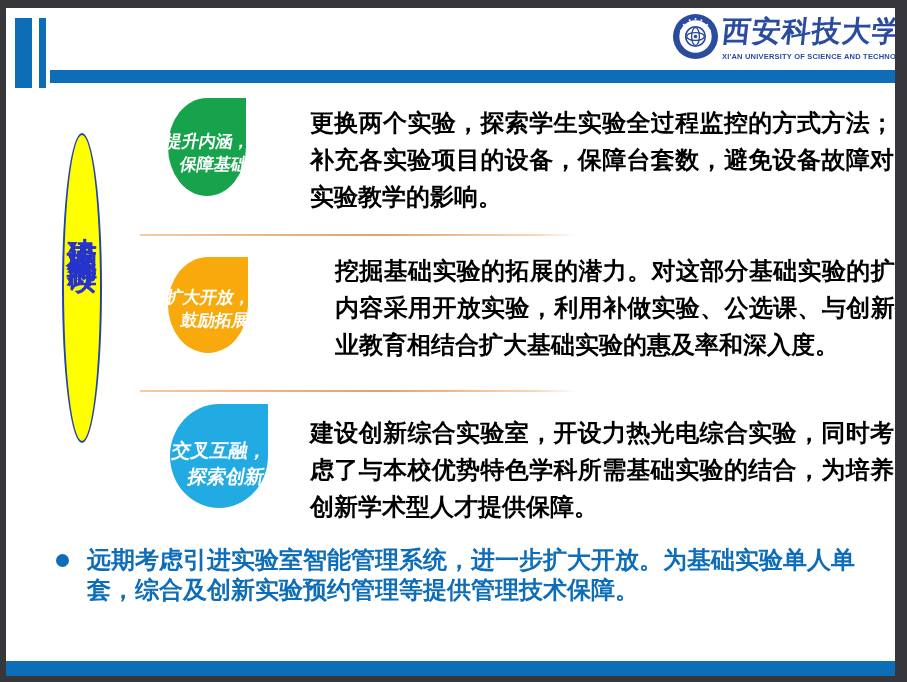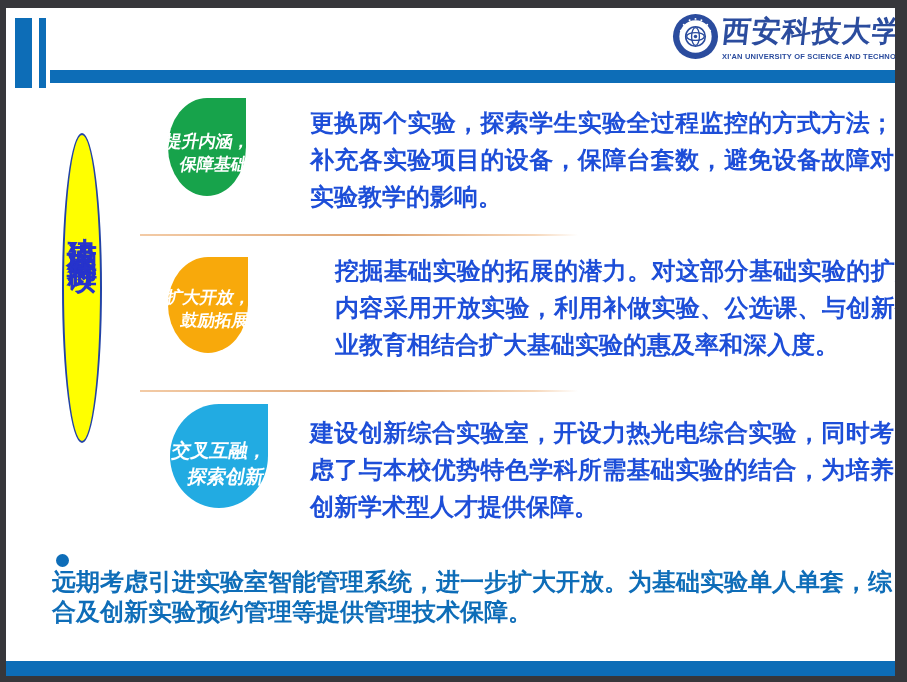--- a/index.html
+++ b/index.html
@@ -56,37 +56,37 @@
     transform:skewX(-10deg);
   }
   .badge .bl2{margin-left:14px;}
   .badge-green{left:162px;top:90px;width:78px;height:98px;background:#17a34b;padding-top:12px;box-sizing:border-box;}
   .badge-orange{left:162px;top:249px;width:80px;height:96px;background:#f8a90b;padding-top:8px;box-sizing:border-box;}
   .badge-cyan{left:164px;top:396px;width:98px;height:104px;background:#22abe2;padding-top:16px;box-sizing:border-box;}
   .badge-cyan .bl{font-size:19px;line-height:26px;}
 
   .section-body{
     position:absolute;left:304px;width:584px;
-    font-size:24px;font-weight:700;color:#1d4ed8;line-height:37px;
+    font-size:24px;font-weight:700;color:#000000;line-height:37px;
     text-align:justify;letter-spacing:0;
   }
   .body-1{top:96px;}
   .body-2{top:244px;margin-left:25px;}
   .body-3{top:406px;}
 
   .divider{
     position:absolute;left:134px;width:438px;height:2px;
     background:linear-gradient(to right,#f3cba6,#dda371 55%,#f6d7ba 90%,rgba(246,215,186,0));
   }
   .div-1{top:226px;}
   .div-2{top:382px;}
 
   
   .bullet-list{position:absolute;left:46px;top:537px;width:840px;}
-  .bullet-item{display:flex;align-items:flex-start;color:#0e6db8;flex-direction:column;}
+  .bullet-item{display:flex;align-items:flex-start;color:#0e6db8;}
   .bullet-dot{
     flex:0 0 13px;width:13px;height:13px;border-radius:50%;
     background:#0e6db8;margin:9px 18px 0 4px;
   }
   .bullet-text{
     flex:1;font-size:24px;font-weight:700;line-height:30px;color:#0e6db8;
     letter-spacing:0;
   }
 </style>
 </head>

